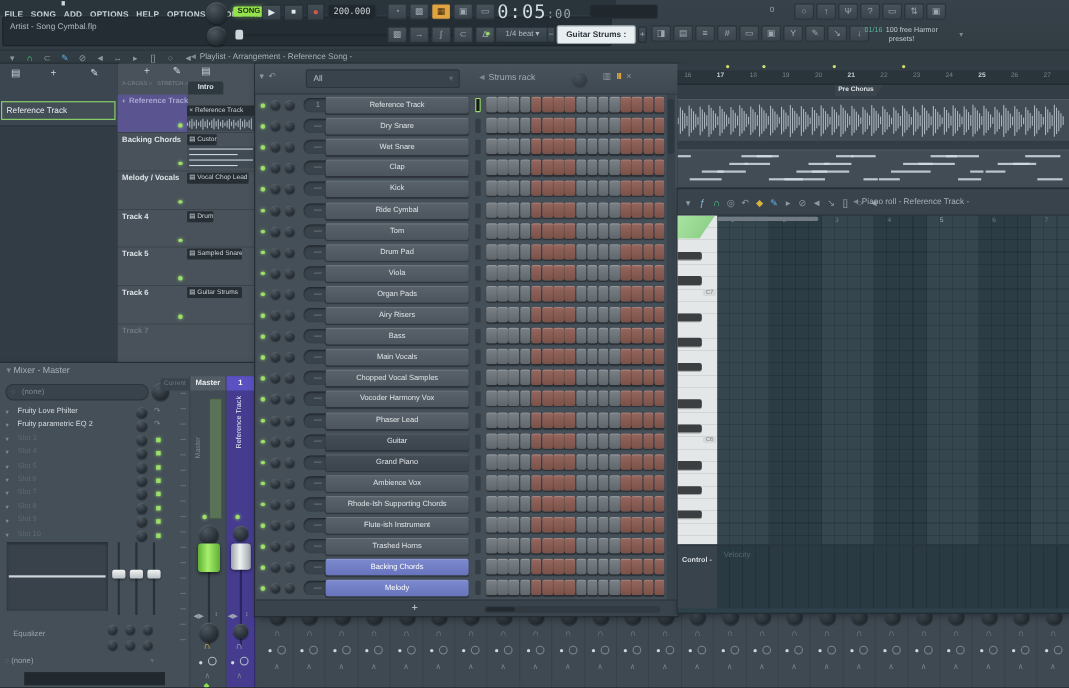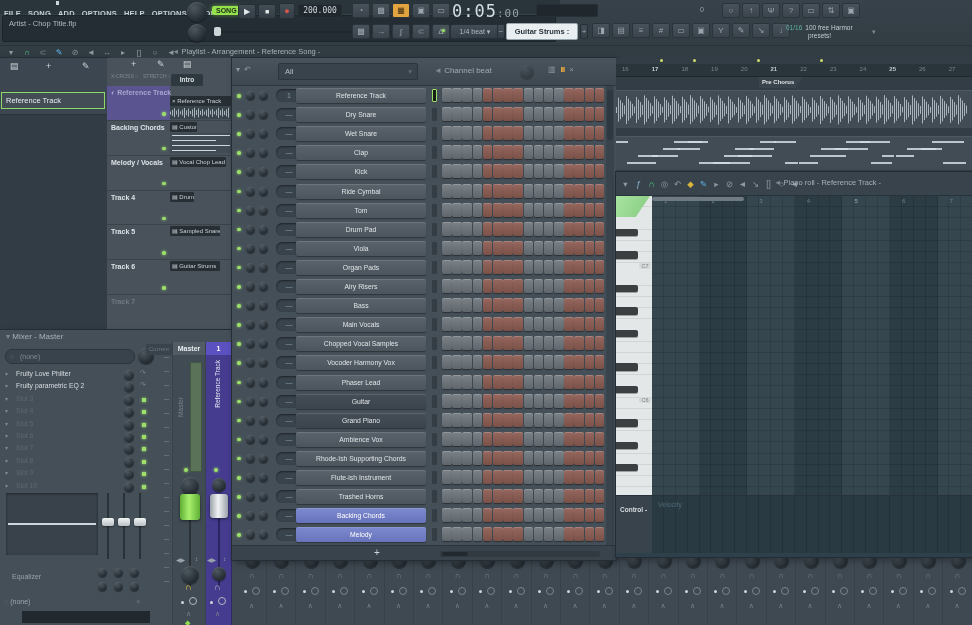--- a/index.html
+++ b/index.html
@@ -189,21 +189,21 @@
   .btcol{position:absolute;top:0;width:29px;height:77px;border-right:1px solid rgba(0,0,0,.10);}
 </style>
 </head>
 <body>
 
 <div id="app">
 
   <div id="topbar">
     <div id="menubar"><span>FILE</span><span>SONG</span><span>ADD</span><span>OPTIONS</span><span>HELP</span><span>OPTIONS</span><span>TOOLS</span><span>HELP</span></div>
     <div id="hintbox">
-      <div id="proj-title">Artist - Chop Title.flp</div>
+      <div id="proj-title">Artist - Song Cymbal.flp</div>
       <div id="hint-note">C#7 / 85</div>
       <div id="hint-kbd">▦</div>
     </div>
     <div class="knob k20" style="left:187px;top:2px"></div>
     <div class="knob k18" style="left:188px;top:24px"></div>
     <div class="badge" id="song-badge">SONG</div>
     <div class="tbtn" style="left:238px;top:4px;width:18px;height:15px;color:#e4e9eb;font-size:8px;text-align:center;line-height:14px">▶</div>
     <div class="tbtn" style="left:258px;top:4px;width:18px;height:15px;color:#e4e9eb;font-size:7px;text-align:center;line-height:14px">■</div>
     <div class="tbtn" style="left:279px;top:3px;width:16px;height:16px;color:#d8554a;font-size:9px;text-align:center;line-height:15px">●</div>
     <div class="tbtn" id="tempo">200.000</div>
@@ -706,21 +706,21 @@
       </div>
     </div>
 
   <div id="rack" class="win">
     <div id="rack-head">
       <div class="flexrow abs" style="left:4px;top:6px;gap:4px" id="rack-hl">
           <div class="icon">▾</div>
           <div class="icon">↶</div>
         </div>
       <div id="rack-filter"><span>All</span><span style="position:absolute;right:5px;color:#5f6b73">▾</span></div>
-      <div id="rack-title"><span style="color:#7d8890">◄ </span><span>Channel beat</span></div>
+      <div id="rack-title"><span style="color:#7d8890">◄ </span><span>Strums rack</span></div>
       <div class="knob k14" style="left:288px;top:7px;opacity:.5"></div>
       <div class="flexrow abs" style="left:316px;top:6px;gap:5px" id="rack-hr">
           <div class="icon">▥</div>
           <div class="icon" style="color: rgb(226, 164, 62); font-weight: bold; letter-spacing: -1px;">III</div>
           <div class="icon">×</div>
         </div>
     </div>
     <div id="rack-rows">
         <div class="crow" style="top: 0px;">
           <div class="led" style="left: 5px; top: 8px; width: 3.5px; height: 3.5px;"></div>

